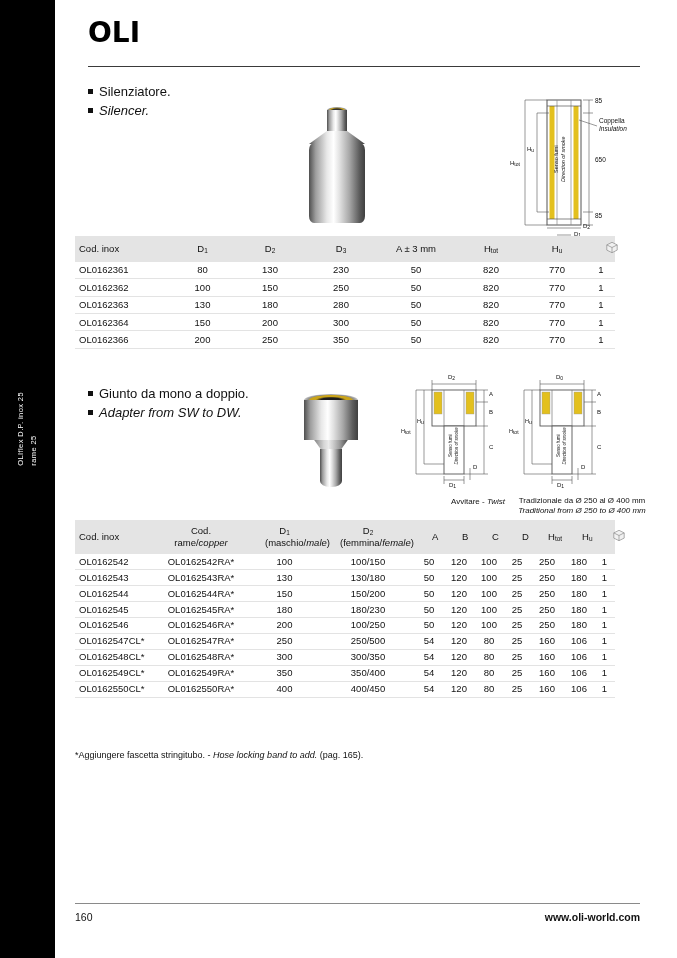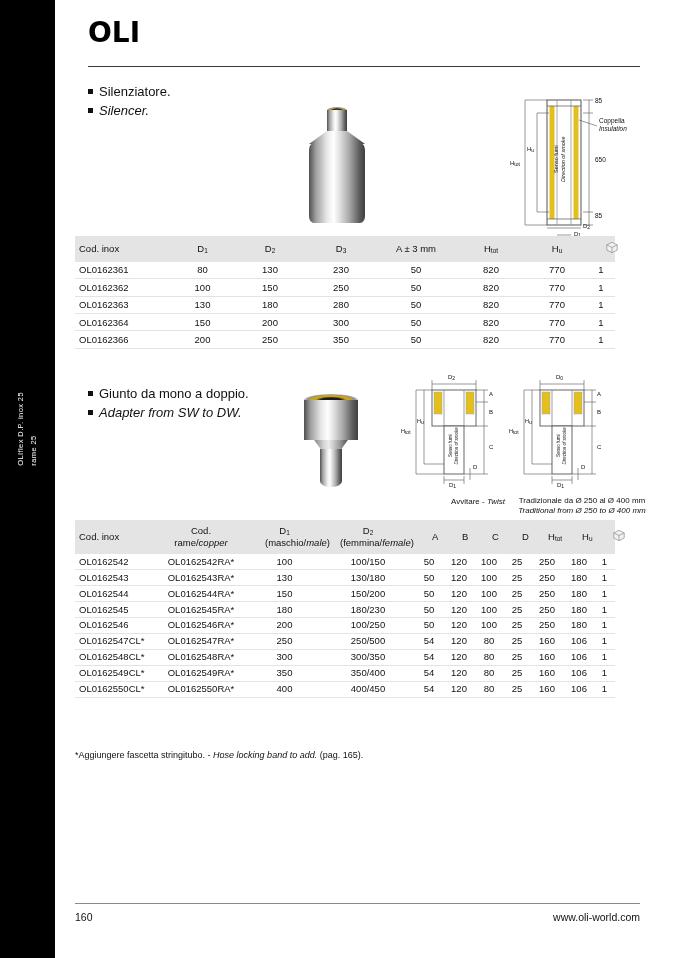--- a/index.html
+++ b/index.html
@@ -52,21 +52,21 @@
             padding:5px 18px; line-height:1.25; }
   .tbl th:first-child { text-align:left; padding-left:4px; }
   .tbl td { text-align:center; padding:2.5px 2px; border-bottom:1px solid #e3e3e3; line-height:1.2; }
   .tbl td:first-child { text-align:left; padding-left:4px; }
   table.t2 td { padding:1.8px 2px; }
   sub { font-size:.68em; vertical-align:-.22em; line-height:0; }
 
   .footnote { position:absolute; left:75px; top:716px; font-size:9px;margin-top:34px; }
   .footer-rule { position:absolute; left:75px; top:903px; width:565px; height:1px; background:#8a8a8a; }
   .page-num { position:absolute; left:75px; top:911px; font-size:10.5px; }
-  .website { position:absolute; left:400px; top:911px; width:240px; text-align:right; font-size:10.5px; }
+  .website { position:absolute; left:400px; top:911px; width:240px; text-align:right; font-size:10.5px;font-weight:bold; }
 </style>
 </head>
 <body>
 
 <div class="page">
 
   <div class="sidebar">
     <div class="sidebar-text">
       <div>OLIflex D.P. inox 25</div>
       <div>rame 25</div>

